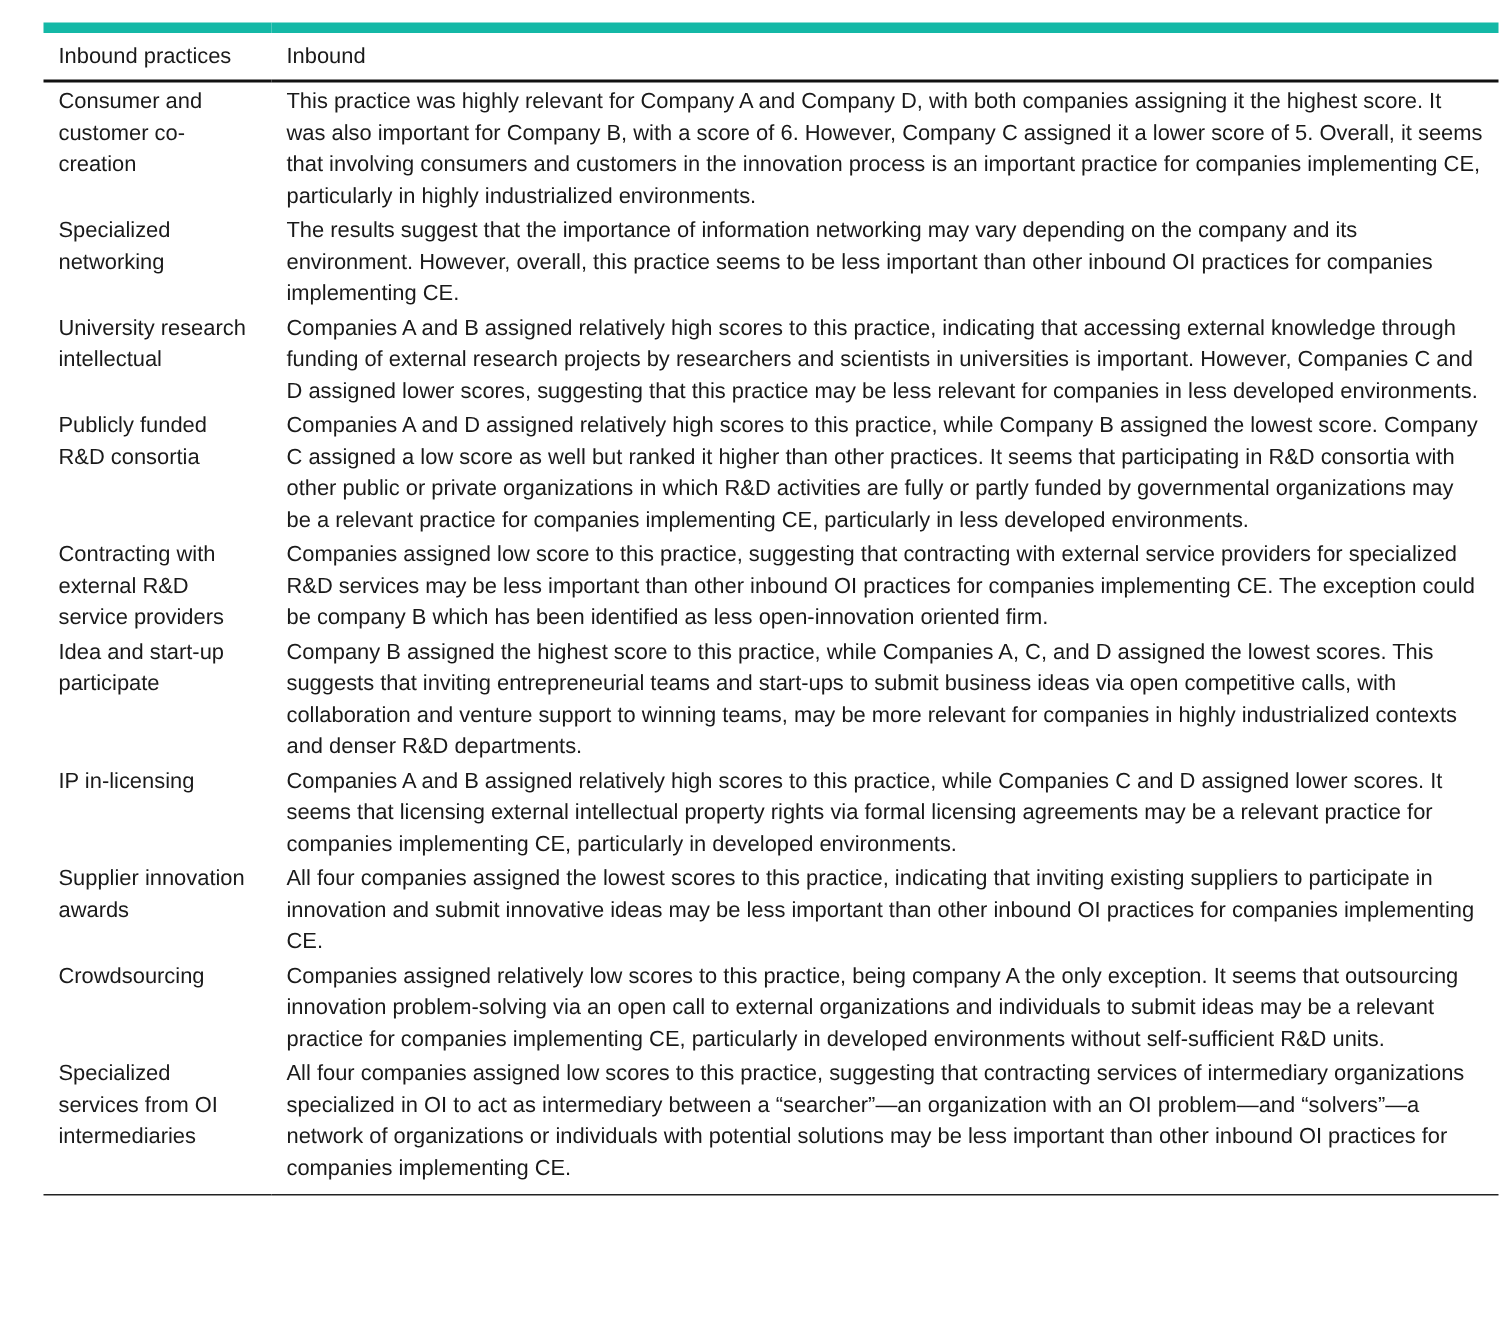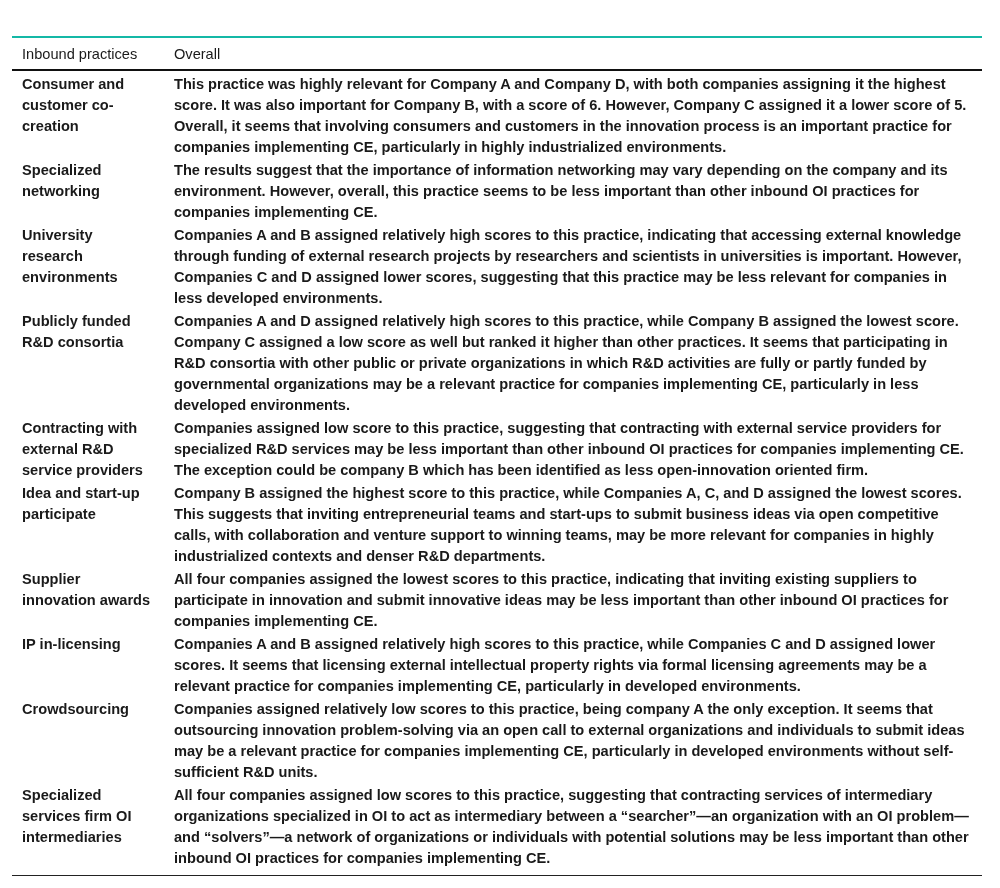--- a/index.html
+++ b/index.html
@@ -11,40 +11,38 @@
       width: 1000px;
       height: 888px;
       position: relative;
       font-family: "Liberation Sans", sans-serif;
       color: #1a1a1a;
       font-size: 14.6px;
       line-height: 21px;
     }
     .doc-table {
       position: absolute;
-      left: 12px;
+      left: 29px;
       top: 15px;
       width: 970px;
       border-collapse: collapse;
-      border-top: 2px solid #14b8a6;
+      border-top: 7px solid #14b8a6;
       border-bottom: 1.5px solid #222;
-      margin-top: 21px;
     }
     .doc-table th {
       font-weight: normal;
       text-align: left;
       padding: 6px 10px 4px 10px;
       border-bottom: 2px solid #111;
       vertical-align: top;
       height: 21px;
     }
     .doc-table td {
       padding: 1px 10px 1px 10px;
       vertical-align: top;
-      font-weight: bold;
     }
     .doc-table td.col-practice,
     .doc-table th.col-practice {
       width: 132px;
     }
     .doc-table tr.body-row td {
       padding-top: 2px;
       padding-bottom: 0px;
     }
     .doc-table tr.body-row:first-child td {
@@ -54,58 +52,58 @@
       padding-bottom: 6px;
     }
   </style>
 </head>
 <body>
 
 <table class="doc-table">
   <thead>
     <tr>
       <th class="col-practice">Inbound practices</th>
-      <th>Overall</th>
+      <th>Inbound</th>
     </tr>
   </thead>
   <tbody>
     <tr class="body-row">
       <td class="col-practice">Consumer and customer co-creation</td>
       <td>This practice was highly relevant for Company A and Company D, with both companies assigning it the highest score. It was also important for Company B, with a score of 6. However, Company C assigned it a lower score of 5. Overall, it seems that involving consumers and customers in the innovation process is an important practice for companies implementing CE, particularly in highly industrialized environments.</td>
     </tr>
     <tr class="body-row">
       <td class="col-practice">Specialized networking</td>
       <td>The results suggest that the importance of information networking may vary depending on the company and its environment. However, overall, this practice seems to be less important than other inbound OI practices for companies implementing CE.</td>
     </tr>
     <tr class="body-row">
-      <td class="col-practice">University research environments</td>
+      <td class="col-practice">University research intellectual</td>
       <td>Companies A and B assigned relatively high scores to this practice, indicating that accessing external knowledge through funding of external research projects by researchers and scientists in universities is important. However, Companies C and D assigned lower scores, suggesting that this practice may be less relevant for companies in less developed environments.</td>
     </tr>
     <tr class="body-row">
       <td class="col-practice">Publicly funded R&amp;D consortia</td>
       <td>Companies A and D assigned relatively high scores to this practice, while Company B assigned the lowest score. Company C assigned a low score as well but ranked it higher than other practices. It seems that participating in R&amp;D consortia with other public or private organizations in which R&amp;D activities are fully or partly funded by governmental organizations may be a relevant practice for companies implementing CE, particularly in less developed environments.</td>
     </tr>
     <tr class="body-row">
       <td class="col-practice">Contracting with external R&amp;D service providers</td>
       <td>Companies assigned low score to this practice, suggesting that contracting with external service providers for specialized R&amp;D services may be less important than other inbound OI practices for companies implementing CE. The exception could be company B which has been identified as less open-innovation oriented firm.</td>
     </tr>
     <tr class="body-row">
       <td class="col-practice">Idea and start-up participate</td>
       <td>Company B assigned the highest score to this practice, while Companies A, C, and D assigned the lowest scores. This suggests that inviting entrepreneurial teams and start-ups to submit business ideas via open competitive calls, with collaboration and venture support to winning teams, may be more relevant for companies in highly industrialized contexts and denser R&amp;D departments.</td>
     </tr>
     <tr class="body-row">
+      <td class="col-practice">IP in-licensing</td>
+      <td>Companies A and B assigned relatively high scores to this practice, while Companies C and D assigned lower scores. It seems that licensing external intellectual property rights via formal licensing agreements may be a relevant practice for companies implementing CE, particularly in developed environments.</td>
+    </tr>
+    <tr class="body-row">
       <td class="col-practice">Supplier innovation awards</td>
       <td>All four companies assigned the lowest scores to this practice, indicating that inviting existing suppliers to participate in innovation and submit innovative ideas may be less important than other inbound OI practices for companies implementing CE.</td>
-    </tr>
-    <tr class="body-row">
-      <td class="col-practice">IP in-licensing</td>
-      <td>Companies A and B assigned relatively high scores to this practice, while Companies C and D assigned lower scores. It seems that licensing external intellectual property rights via formal licensing agreements may be a relevant practice for companies implementing CE, particularly in developed environments.</td>
     </tr>
     <tr class="body-row">
       <td class="col-practice">Crowdsourcing</td>
       <td>Companies assigned relatively low scores to this practice, being company A the only exception. It seems that outsourcing innovation problem-solving via an open call to external organizations and individuals to submit ideas may be a relevant practice for companies implementing CE, particularly in developed environments without self-sufficient R&amp;D units.</td>
     </tr>
     <tr class="body-row">
-      <td class="col-practice">Specialized services firm OI intermediaries</td>
+      <td class="col-practice">Specialized services from OI intermediaries</td>
       <td>All four companies assigned low scores to this practice, suggesting that contracting services of intermediary organizations specialized in OI to act as intermediary between a “searcher”—an organization with an OI problem—and “solvers”—a network of organizations or individuals with potential solutions may be less important than other inbound OI practices for companies implementing CE.</td>
     </tr>
   </tbody>
 </table>
 
 </body></html>

